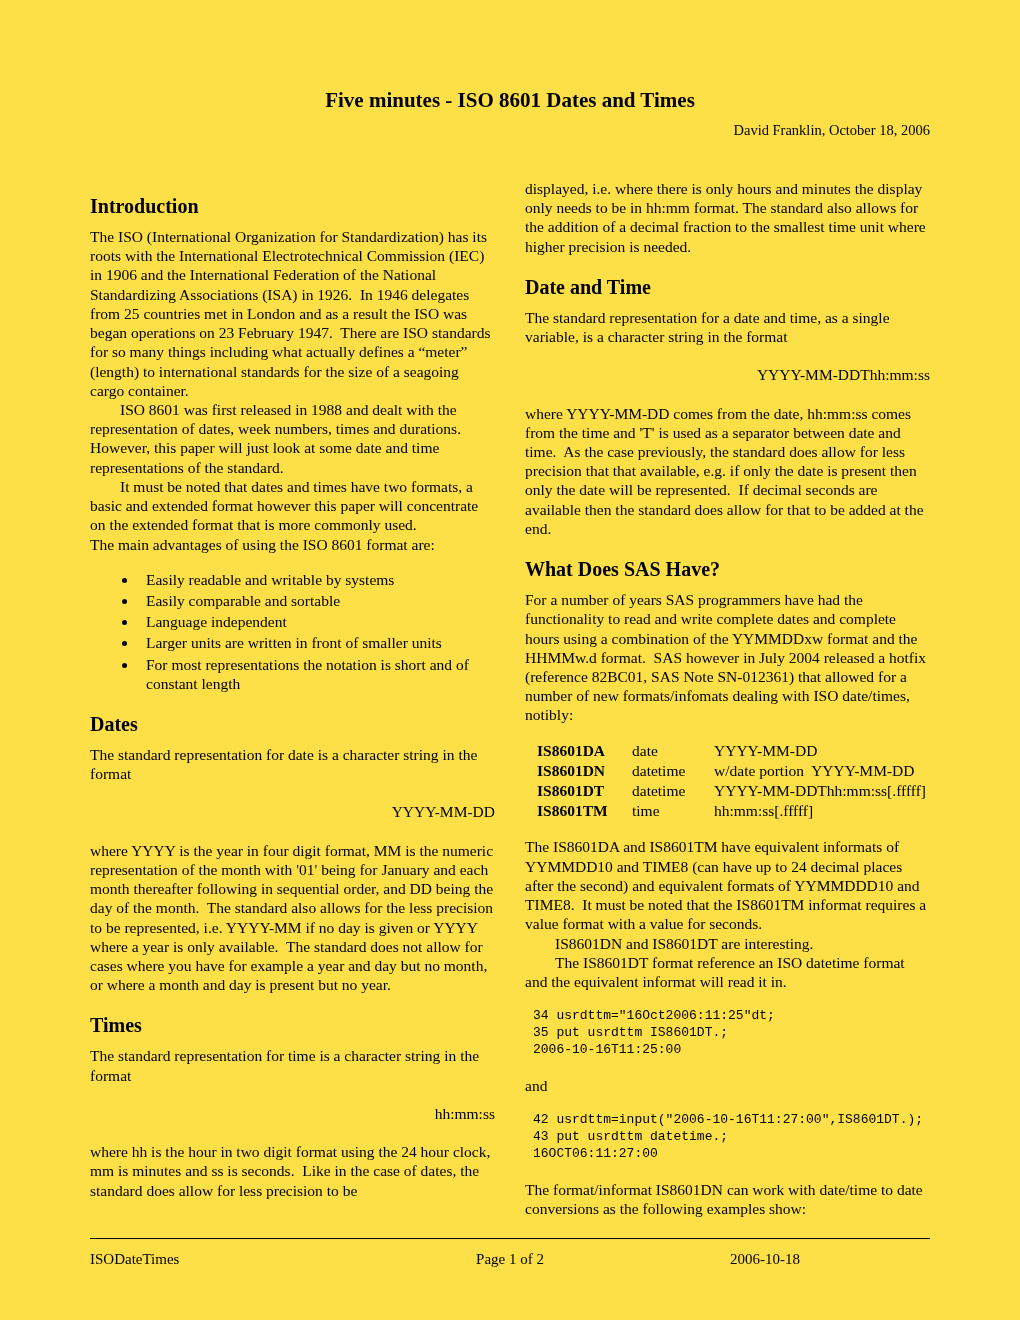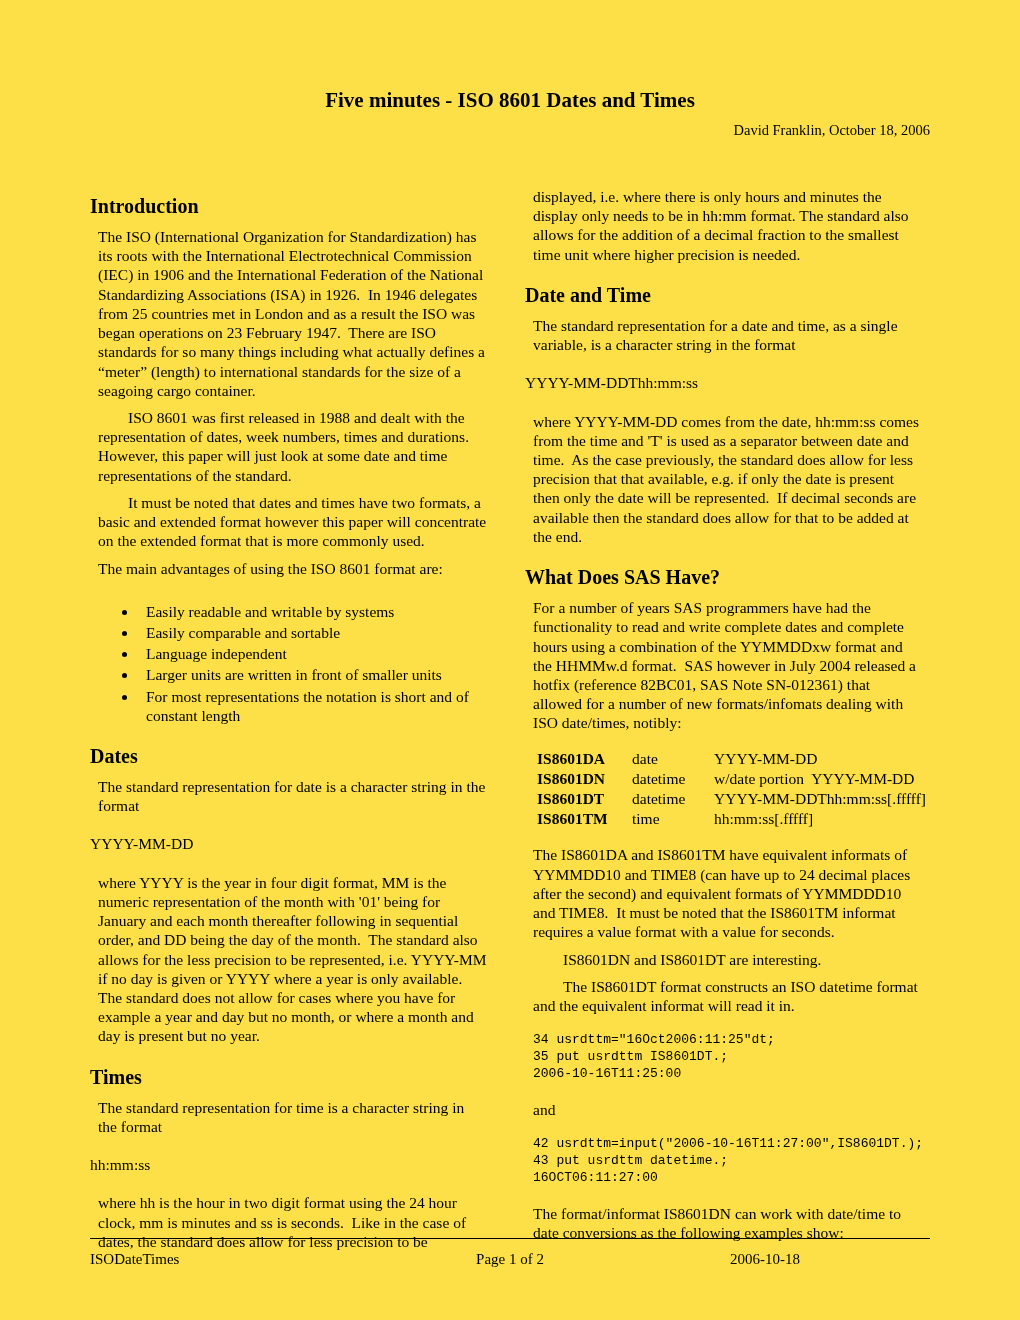--- a/index.html
+++ b/index.html
@@ -37,28 +37,28 @@
     line-height: 1.24;
   }
   .col p { white-space: pre-wrap; }
   h2 {
     font-size: 20px;
     font-weight: bold;
     margin: 20px 0 9px 0;
     line-height: 1.15;
   }
   .col > h2:first-child { margin-top: 16px; }
-  p { margin: 8px; }
+  p { margin: 0; }
   p.indent { text-indent: 30px; }
   .format-display {
-    text-align: left;
+    text-align: right;
     margin: 19px 0;
   }
   ul.bullets {
-    margin: 24px 0 0 0;
+    margin: 16px 0 0 0;
     padding-left: 48px;
     list-style-type: disc;
   }
   ul.bullets li {
     padding-left: 8px;
     margin-bottom: 2px;
   }
   table.sas-table {
     border-collapse: collapse;
     margin: 16px 0 16px 12px;
@@ -158,21 +158,21 @@
         <tr>
           <td class="c1">IS8601TM</td>
           <td class="c2">time</td>
           <td class="c3">hh:mm:ss[.fffff]</td>
         </tr>
       </tbody>
         </table>
 
       <p>The IS8601DA and IS8601TM have equivalent informats of YYMMDD10 and TIME8 (can have up to 24 decimal places after the second) and equivalent formats of YYMMDDD10 and TIME8.  It must be noted that the IS8601TM informat requires a value format with a value for seconds.</p>
       <p class="indent">IS8601DN and IS8601DT are interesting.</p>
-      <p class="indent">The IS8601DT format constructs an ISO datetime format and the equivalent informat will read it in.</p>
+      <p class="indent">The IS8601DT format reference an ISO datetime format and the equivalent informat will read it in.</p>
 
       <pre class="code">34 usrdttm="16Oct2006:11:25"dt;
 35 put usrdttm IS8601DT.;
 2006-10-16T11:25:00</pre>
       <p>and</p>
       <pre class="code">42 usrdttm=input("2006-10-16T11:27:00",IS8601DT.);
 43 put usrdttm datetime.;
 16OCT06:11:27:00</pre>
 
       <p>The format/informat IS8601DN can work with date/time to date conversions as the following examples show:</p>

